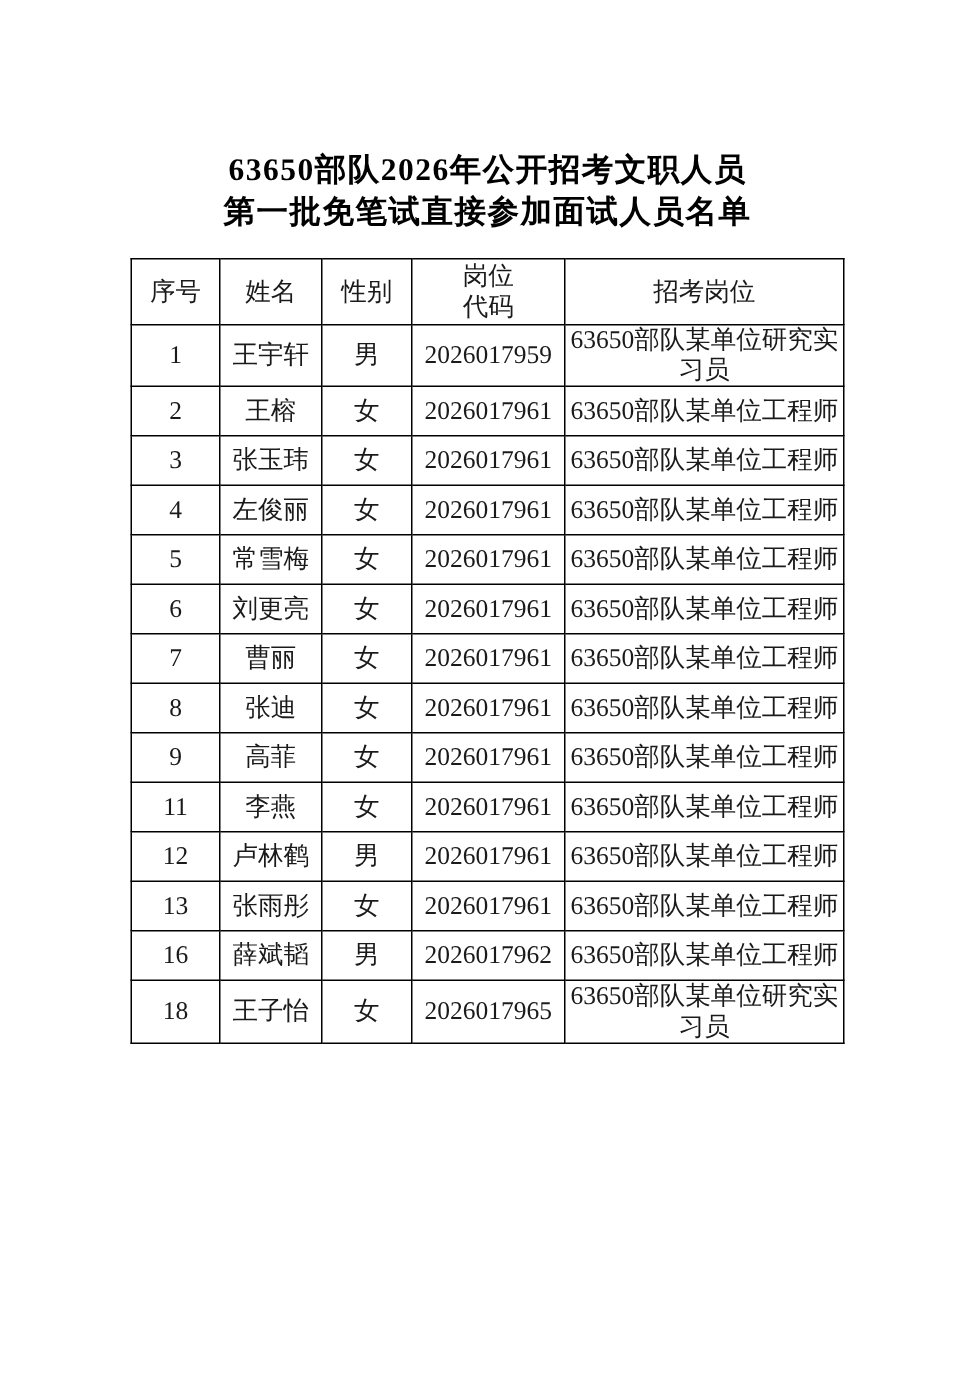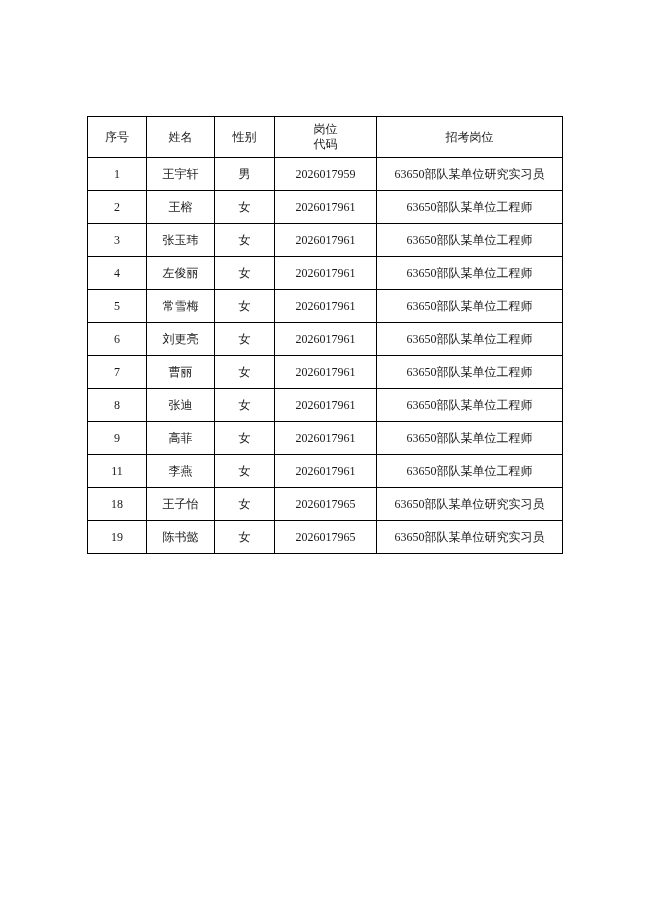--- a/index.html
+++ b/index.html
@@ -27,21 +27,21 @@
     font-size: 21px;
     line-height: 28px;
     letter-spacing: 1px;
     color: #000000;
   }
   table.personnel {
     margin: 17px auto 0 auto;
     border-collapse: collapse;
     table-layout: fixed;
     width: 475px;
-    font-size: 12px;
+    font-size: 17px;
   }
   table.personnel th,
   table.personnel td {
     border: 1px solid #000000;
     text-align: center;
     vertical-align: middle;
     font-weight: normal;
     padding: 0 2px;
     overflow: hidden;
     color: #1a1a1a;
@@ -59,20 +59,24 @@
   col.c-name { width: 68px; }
   col.c-gender { width: 60px; }
   col.c-code { width: 102px; }
   col.c-position { width: 186px; }
 </style>
 </head>
 <body>
 
 <div class="page">
 
+  <div class="doc-title">
+    <div>63650部队2026年公开招考文职人员</div>
+    <div>第一批免笔试直接参加面试人员名单</div>
+  </div>
 
   <table class="personnel">
     <colgroup>
       <col class="c-index">
       <col class="c-name">
       <col class="c-gender">
       <col class="c-code">
       <col class="c-position">
     </colgroup>
     <thead>
@@ -160,37 +164,51 @@
 
 
     <tr>
       <td>11</td>
       <td>李燕</td>
       <td>女</td>
       <td>2026017961</td>
       <td>63650部队某单位工程师</td>
     </tr>
 
-
-
-
-
+    <tr>
+      <td>12</td>
+      <td>卢林鹤</td>
+      <td>男</td>
+      <td>2026017961</td>
+      <td>63650部队某单位工程师</td>
+    </tr>
+
+    <tr>
+      <td>13</td>
+      <td>张雨彤</td>
+      <td>女</td>
+      <td>2026017961</td>
+      <td>63650部队某单位工程师</td>
+    </tr>
+
+
+
+    <tr>
+      <td>16</td>
+      <td>薛斌韬</td>
+      <td>男</td>
+      <td>2026017962</td>
+      <td>63650部队某单位工程师</td>
+    </tr>
 
 
     <tr>
       <td>18</td>
       <td>王子怡</td>
       <td>女</td>
       <td>2026017965</td>
       <td>63650部队某单位研究实习员</td>
     </tr>
 
-    <tr>
-      <td>19</td>
-      <td>陈书懿</td>
-      <td>女</td>
-      <td>2026017965</td>
-      <td>63650部队某单位研究实习员</td>
-    </tr>
   </tbody>
   </table>
 
 </div>
 
 </body></html>

